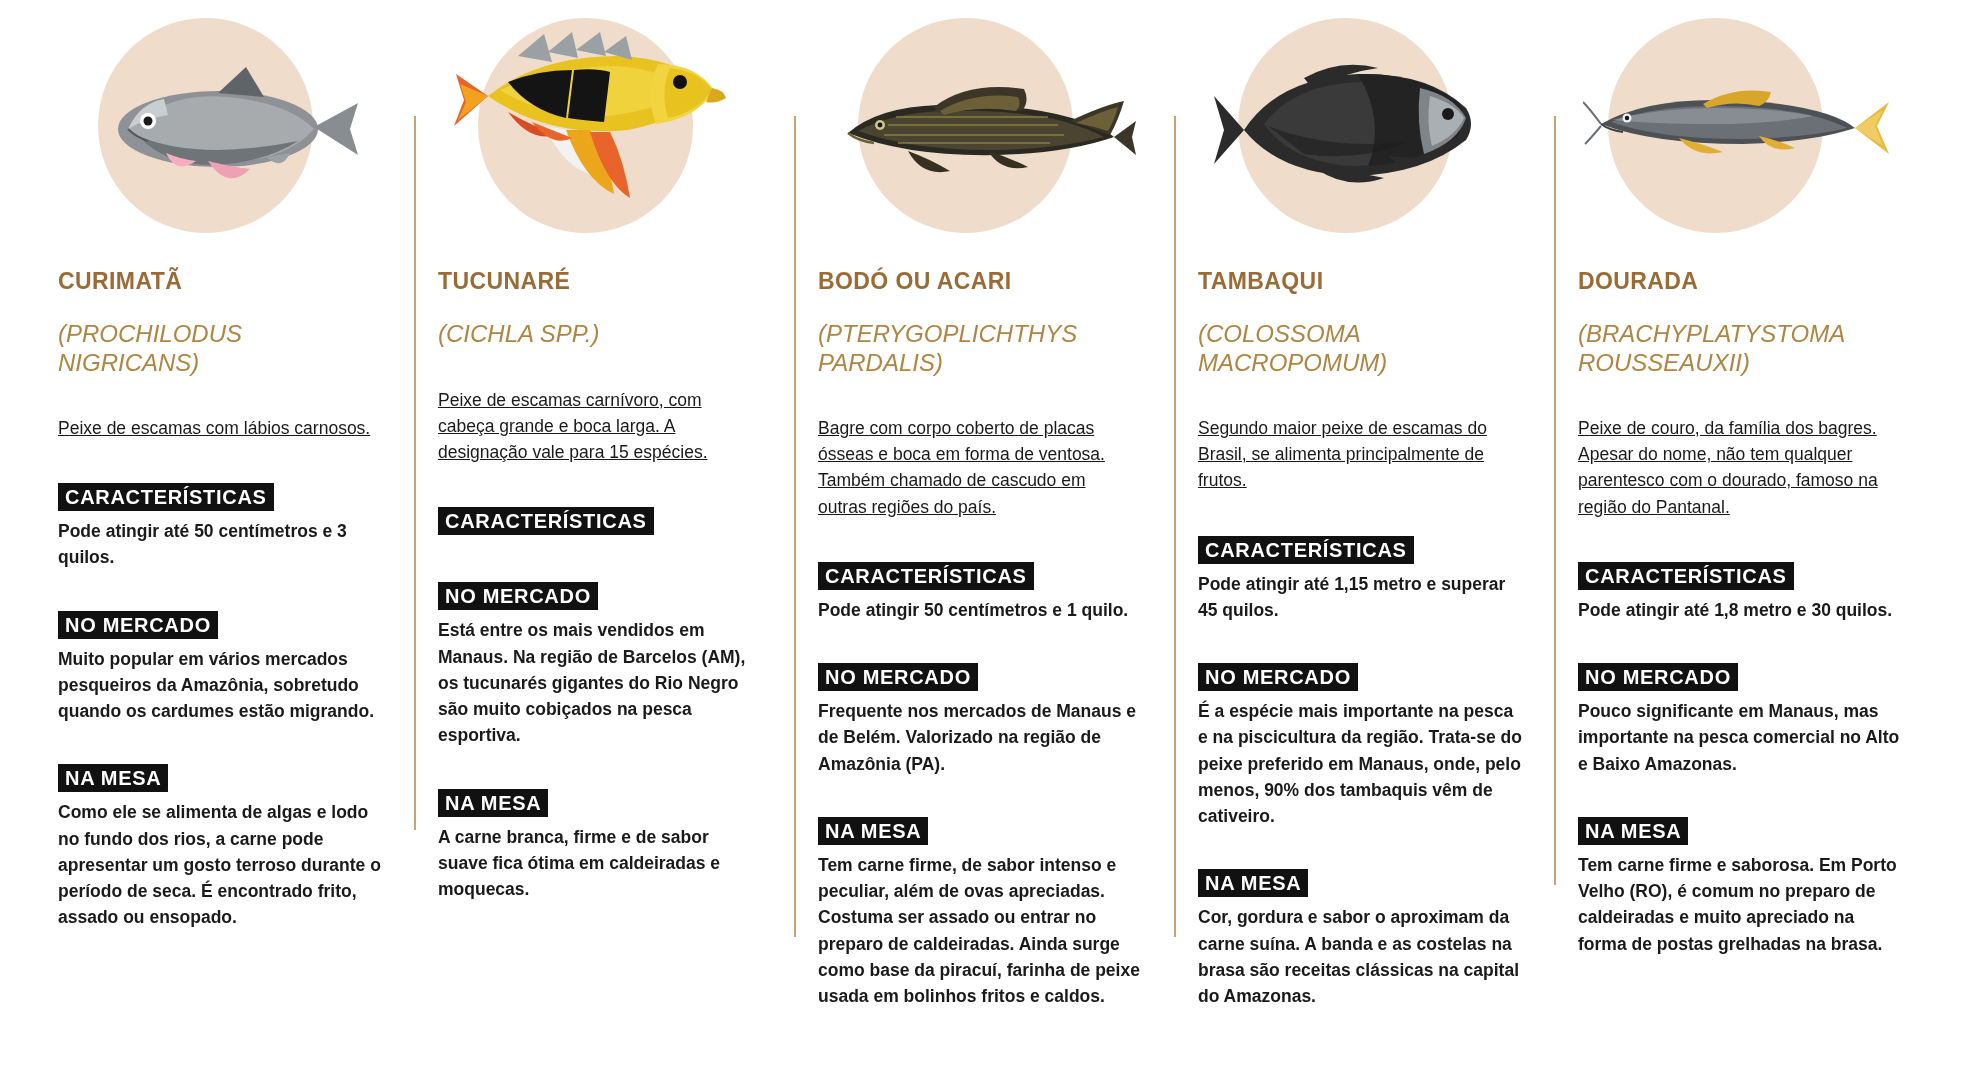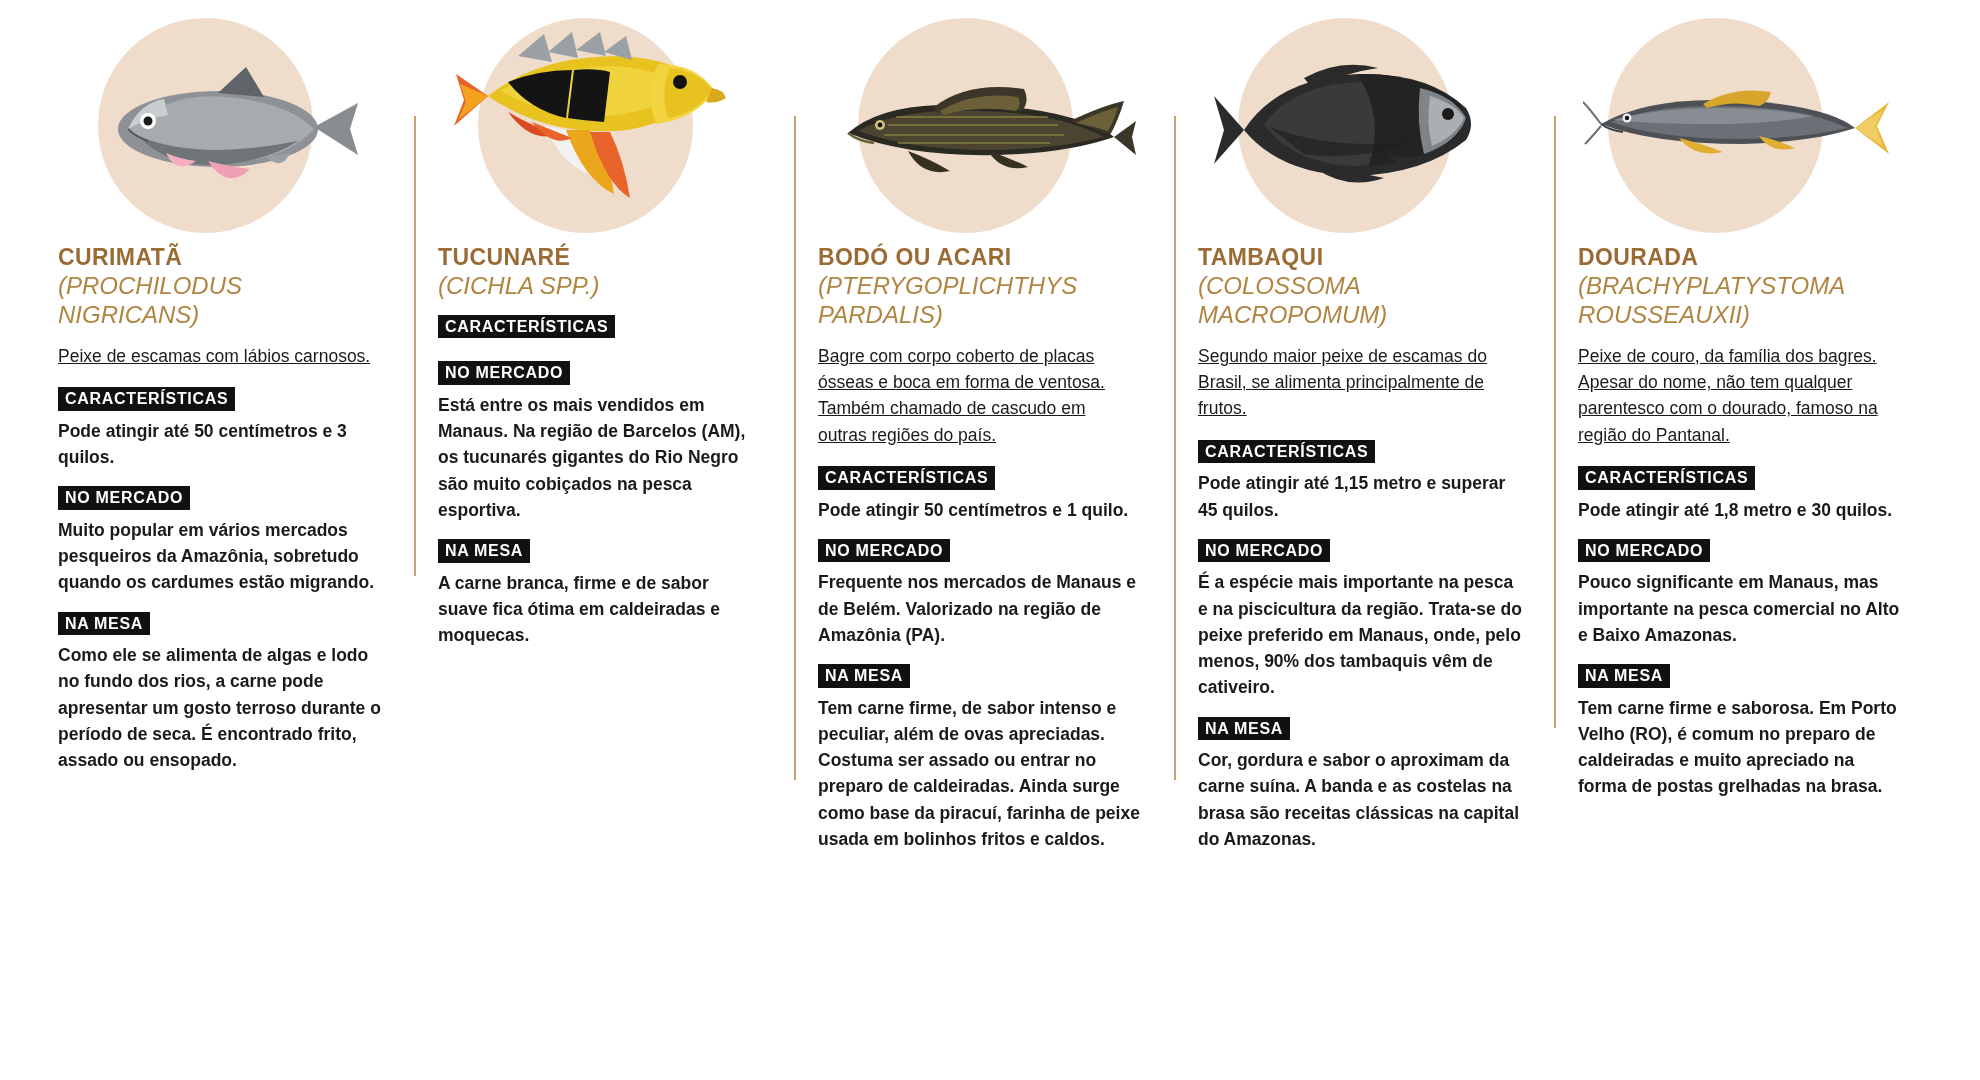--- a/index.html
+++ b/index.html
@@ -28,20 +28,21 @@
   }
 
   .fish-col {
     position: relative;
     box-sizing: border-box;
     width: 396px;
     padding: 0 38px 0 18px;
     display: flex;
     flex-direction: column;
     align-items: flex-start;
+    gap: 24px;
   }
 
   
   .fish-col + .fish-col::before {
     content: "";
     position: absolute;
     left: -6px;
     top: 98px;
     bottom: 88px;
     width: 1.5px;
@@ -95,21 +96,21 @@
     text-decoration: underline;
   }
   .section {
     margin: 0 0 16px 0;
     max-width: 330px;
   }
   .sec-head {
     display: inline-block;
     background: #111111;
     color: #ffffff;
-    font-size: 16px;
+    font-size: 20px;
     font-weight: bold;
     letter-spacing: 0.7px;
     padding: 3px 7px 3px 7px;
     line-height: 1.1;
     margin-bottom: 7px;
   }
   .sec-body {
     font-size: 17.5px;
     line-height: 1.5;
     color: #1a1a1a;
@@ -178,20 +179,21 @@
         <path d="M60 86 Q84 118 108 108 Q84 100 60 86 Z" fill="#d94b22"></path>
         <path d="M84 96 Q104 122 124 112 Z" fill="#e8642a"></path>
         <path d="M210 38 Q248 38 266 64 Q250 92 208 98 Q196 66 210 38 Z" fill="#f1d43f"></path>
         <path d="M222 42 Q252 46 264 64 Q250 86 220 92 Q212 66 222 42 Z" fill="#e8c21f"></path>
         <circle cx="232" cy="56" r="7" fill="#111111"></circle>
         <path d="M264 62 Q276 64 278 72 Q268 78 258 76 Z" fill="#d9a81c"></path>
       </svg>
     </div>
     <div class="fish-name">TUCUNARÉ</div>
     <div class="fish-sci">(CICHLA SPP.)</div>
+    <p class="intro">Peixe de escamas carnívoro, com cabeça grande e boca larga. A designação vale para 15 espécies.</p>
 
     <div class="section">
       <span class="sec-head">CARACTERÍSTICAS</span>
     </div>
     <div class="section">
       <span class="sec-head">NO MERCADO</span>
       <p class="sec-body">Está entre os mais vendidos em Manaus. Na região de Barcelos (AM), os tucunarés gigantes do Rio Negro são muito cobiçados na pesca esportiva.</p>
     </div>
     <div class="section">
       <span class="sec-head">NA MESA</span>

